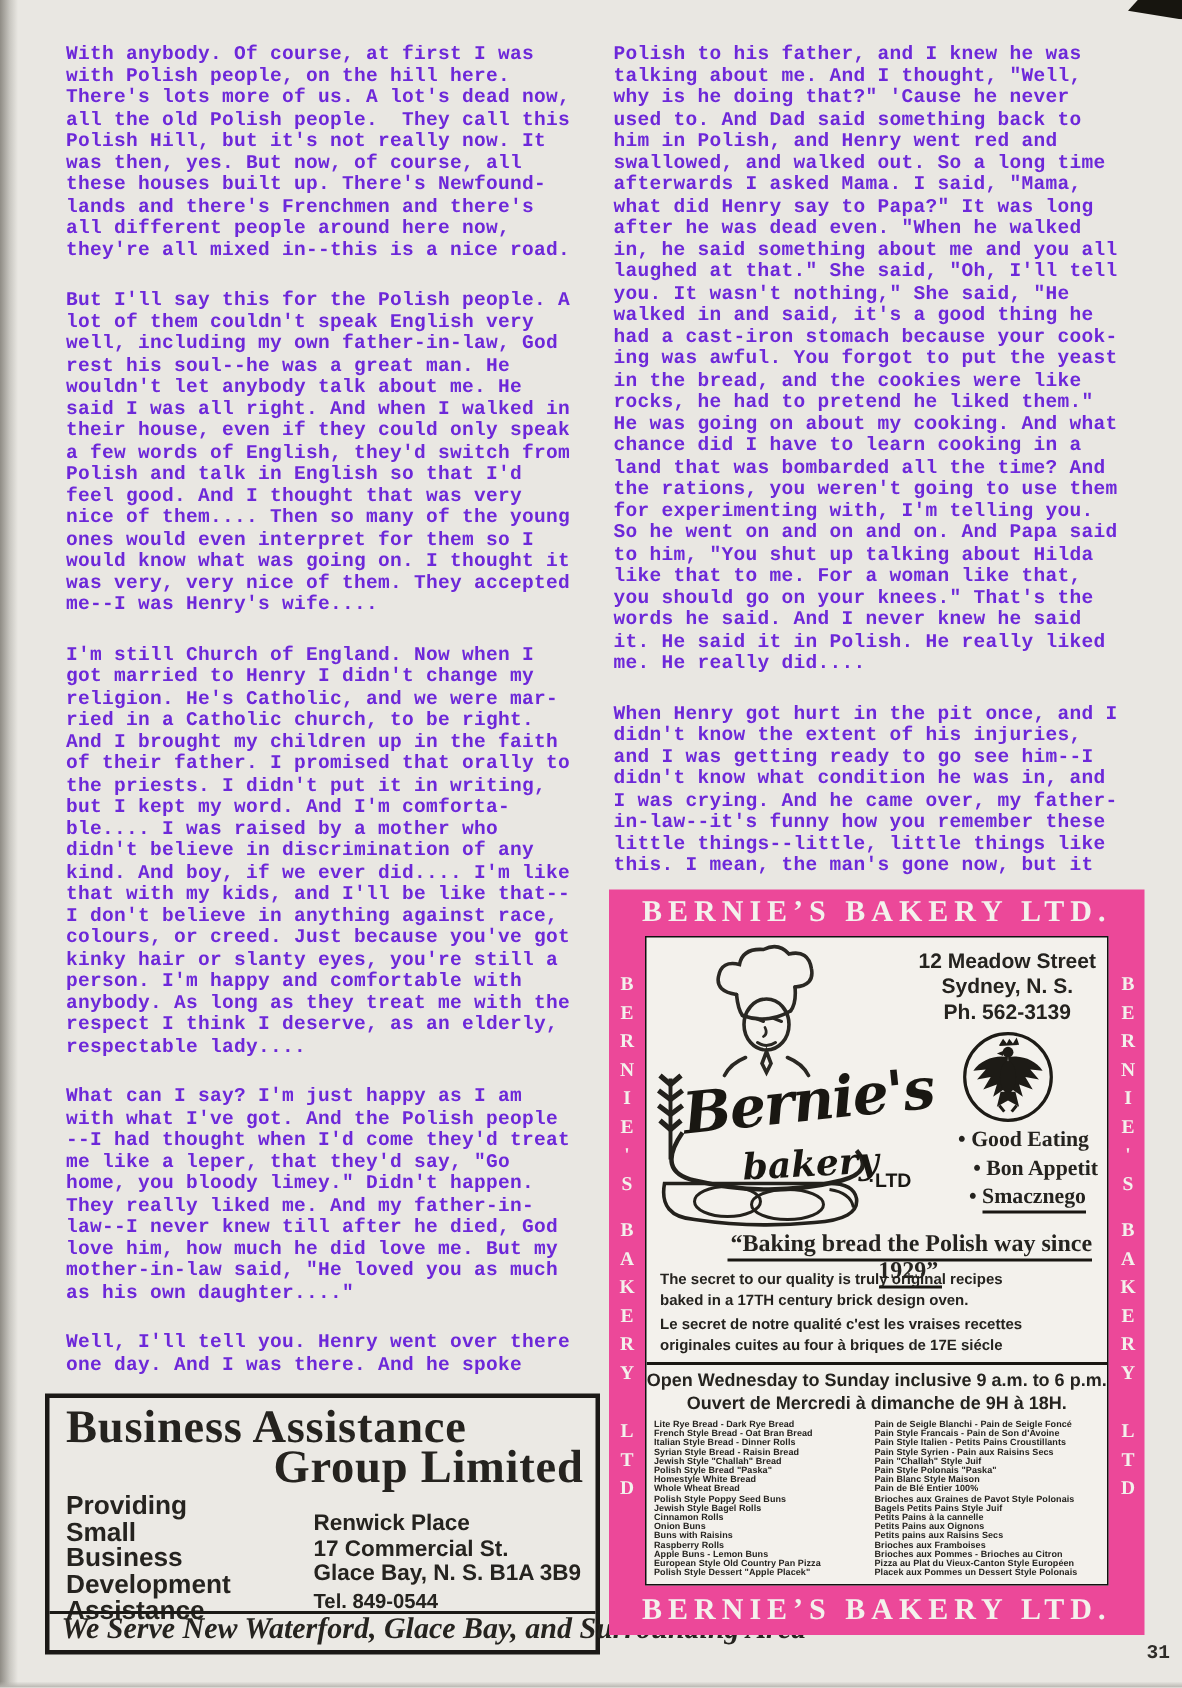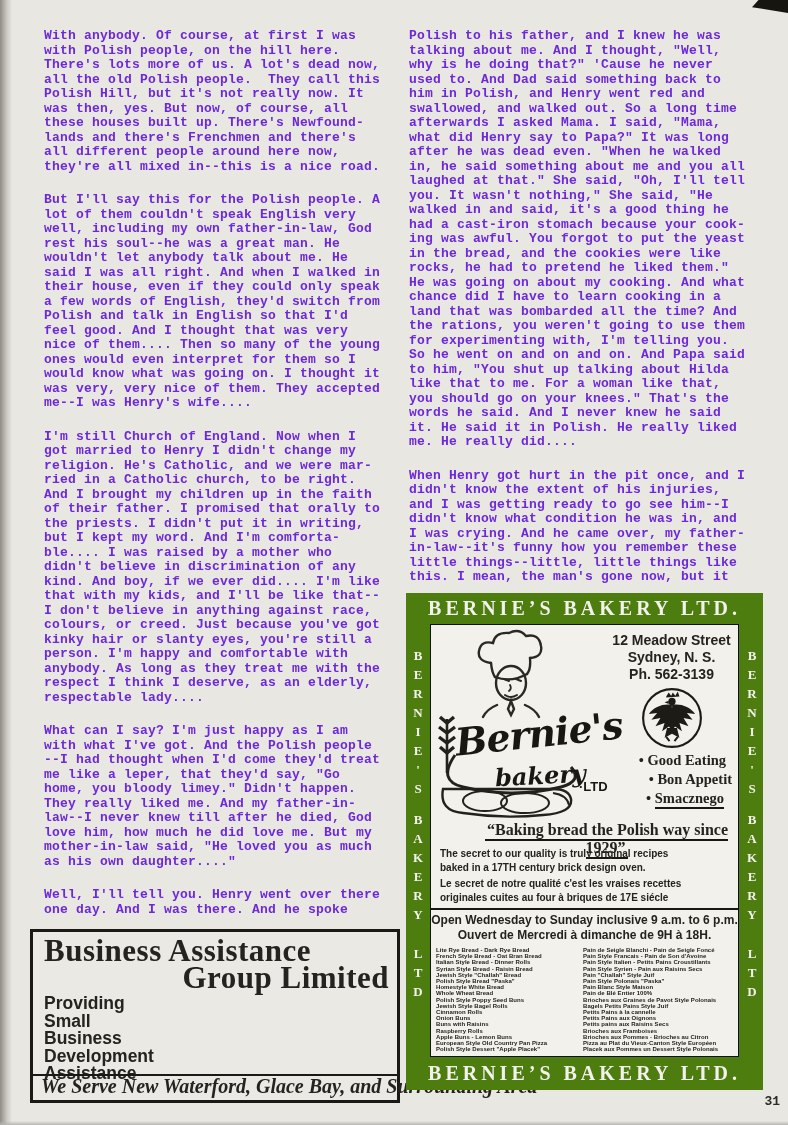--- a/index.html
+++ b/index.html
@@ -30,21 +30,21 @@
   .o-cols{display:flex;margin:2px 0 0 11px;}
   .o-services{width:165px;font-weight:bold;font-size:17.5px;line-height:17.5px;white-space:pre-line;}
   .o-addr{padding-top:13px;font-weight:bold;font-size:15px;line-height:16.5px;}
   .o-addr .addr-lines{white-space:pre-line;}
   .o-phone{font-size:13.5px;margin-top:2px;font-weight:bold;}
   .o-tagline{position:absolute;left:0;right:0;bottom:0;border-top:2px solid #1b1916;
              font-family:Liberation Serif, serif;font-style:italic;font-weight:bold;
              font-size:20px;line-height:19px;padding:1px 4px 4px 8px;white-space:nowrap;}
 
   
-  .bern{position:absolute;left:406px;top:593px;width:357px;height:497px;background:#4d7c0f;}
+  .bern{position:absolute;left:406px;top:593px;width:357px;height:497px;background:#ec4899;}
   .b-banner{height:31px;line-height:31px;text-align:center;color:#f3f1ec;
             font-family:"Liberation Serif","DejaVu Serif",serif;font-weight:bold;
             font-size:20px;letter-spacing:4px;}
   .b-banner.bottom{height:33px;line-height:33px;}
   .b-body{display:flex;height:433px;}
   .b-side{width:23px;position:relative;}
   .b-side-word{position:absolute;left:50%;transform:translateX(-50%);
                writing-mode:vertical-rl;text-orientation:upright;
                color:#f3f1ec;font-family:"Liberation Serif","DejaVu Serif",serif;
                font-weight:bold;font-size:13px;letter-spacing:4px;white-space:nowrap;}
@@ -201,20 +201,26 @@
 
   <div class="ocean">
     <div class="o-title1">Business Assistance</div>
     <div class="o-title2">Group Limited</div>
     <div class="o-cols">
       <div class="o-services">Providing
 Small
 Business
 Development
 Assistance</div>
+      <div class="o-addr">
+        <div class="addr-lines">Renwick Place
+17 Commercial St.
+Glace Bay, N. S. B1A 3B9</div>
+        <div class="o-phone">Tel. 849-0544</div>
+      </div>
     </div>
     <div class="o-tagline">We Serve New Waterford, Glace Bay, and Surrounding Area</div>
   </div>
 
   <div class="bern">
     <div class="b-banner">BERNIE’S BAKERY LTD.</div>
     <div class="b-body">
       <div class="b-side">
         <div class="b-side-word w1">BERNIE'S</div>
         <div class="b-side-word w2">BAKERY</div>

